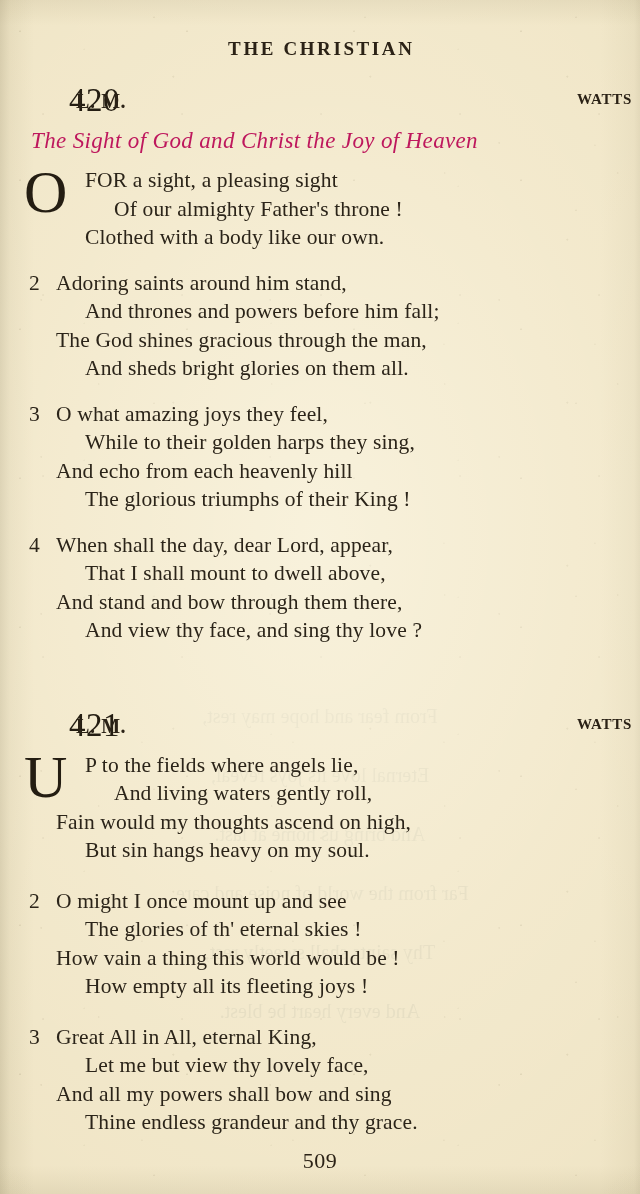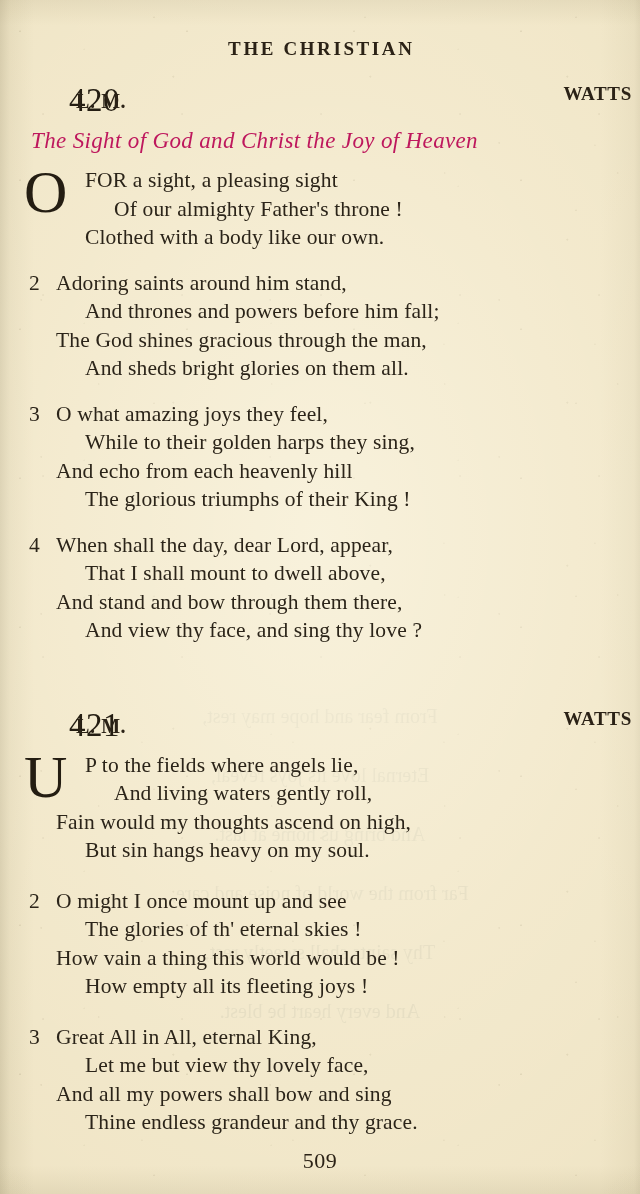--- a/index.html
+++ b/index.html
@@ -122,22 +122,22 @@
     top: 8px;
     font-size: 20px;
     font-weight: 600;
     letter-spacing: 0.6px;
     color: #2b2216;
     padding-left: 40px;
   }
   .hymn-author {
     position: absolute;
     right: 8px;
-    top: 1px;
-    font-size: 19px;
+    top: 9px;
+    font-size: 15px;
     font-variant: small-caps;
     letter-spacing: 0.7px;
     font-weight: 600;
     color: #2b2216;
   }
 
   .hymn-title {
     margin: 6px 0 0 0;
     padding-left: 31px;
     padding-right: 4px;

